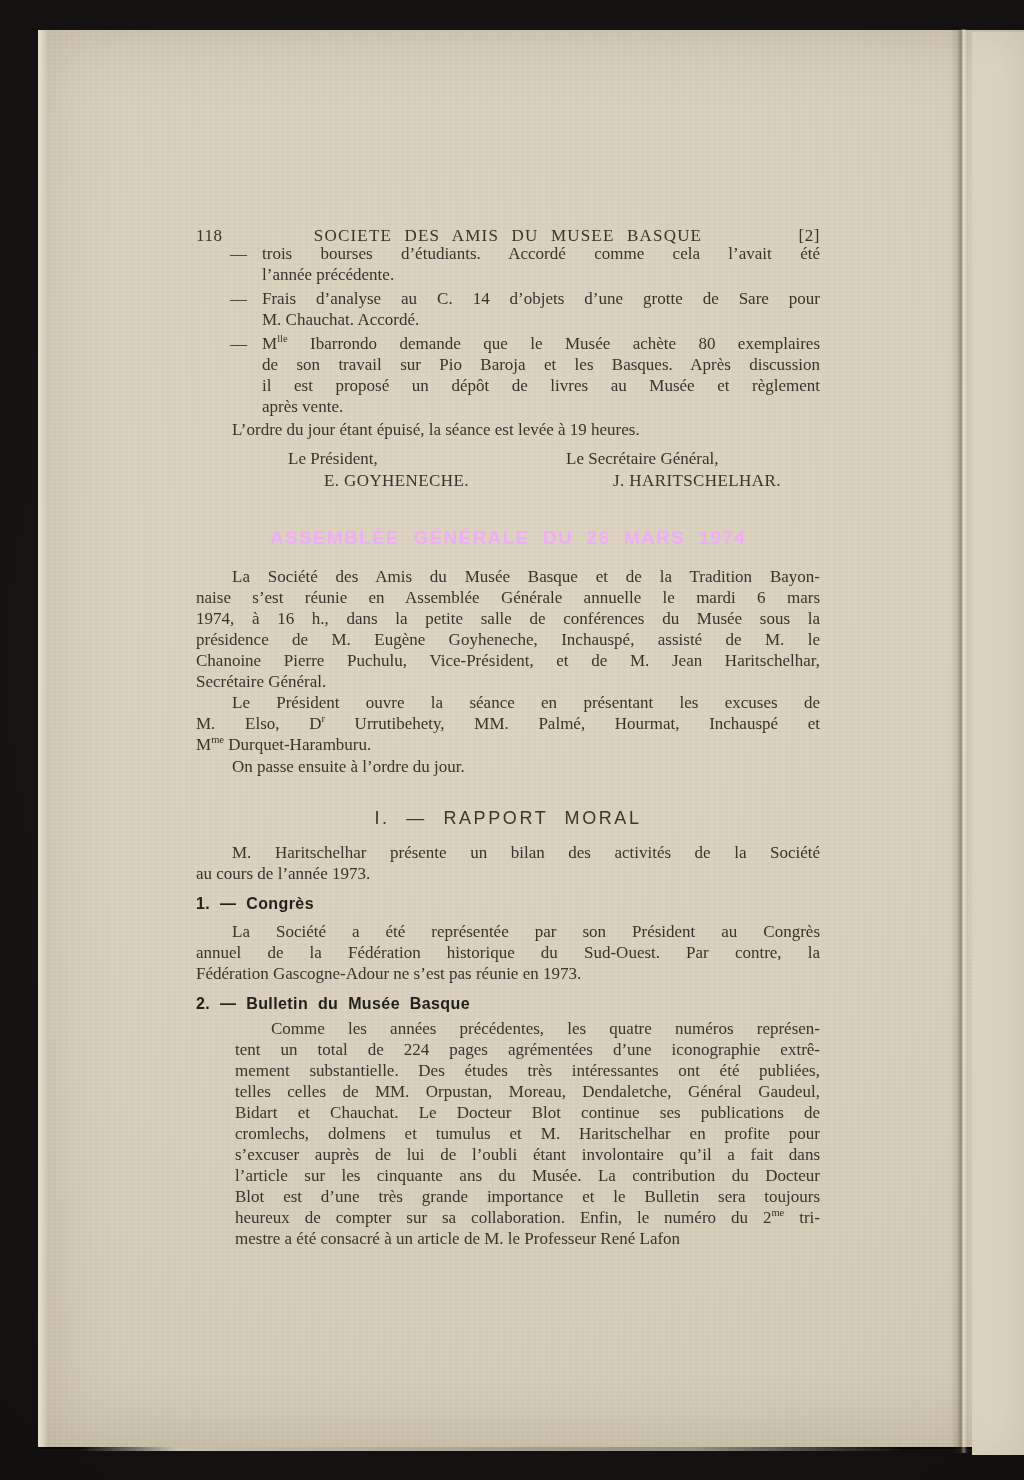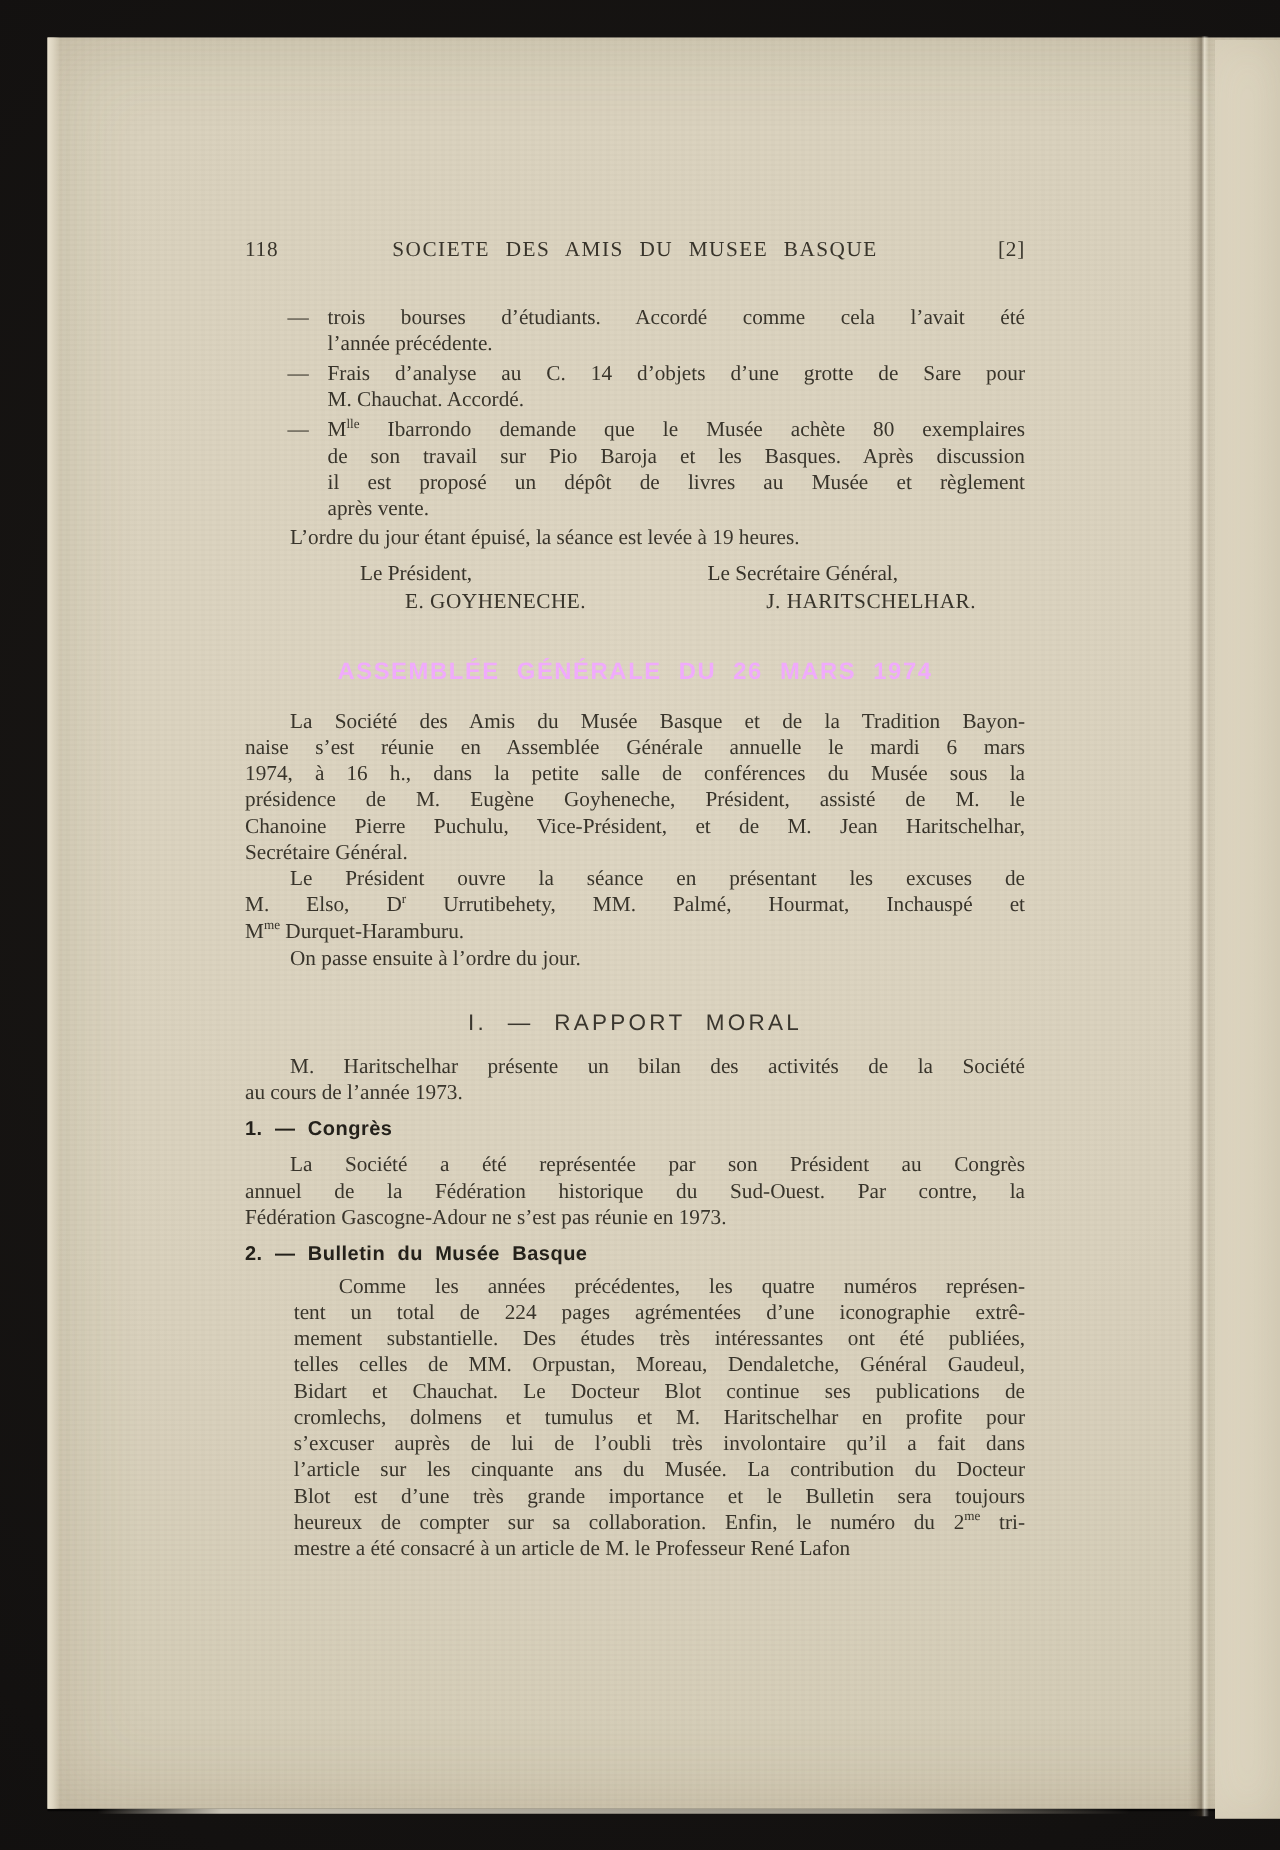--- a/index.html
+++ b/index.html
@@ -63,21 +63,21 @@
   .tl{text-align:justify;text-align-last:justify;text-justify:inter-word;}
   .tl.last{text-align-last:left;}
   .p-ind .tl:first-child{text-indent:36px;}
 
   .hdr{
     margin-top:189px;height:22px;line-height:22px;
     display:flex;align-items:baseline;
     letter-spacing:.6px;
   }
   .hdr .num{width:90px;}
-  .hdr .run{flex:1;text-align:center;word-spacing:7px;letter-spacing:1.2px;}
+  .hdr .run{flex:1;text-align:center;word-spacing:7px;letter-spacing:1.2px;margin-top:36px;}
   .hdr .iss{width:90px;text-align:right;}
 
   .bullets{margin-top:32px;}
   .bullet{position:relative;padding-left:66px;}
   .bullet + .bullet{margin-top:3px;}
   .bullet .dash{position:absolute;left:34px;top:0;}
 
   .closing{margin-top:2px;text-indent:36px;}
 
   .sigrow{position:relative;height:22px;line-height:22px;}
@@ -170,21 +170,21 @@
     <span class="l">E. GOYHENECHE.</span>
     <span class="r">J. HARITSCHELHAR.</span>
   </div>
 
   <div class="a-title">ASSEMBLÉE GÉNÉRALE DU 26 MARS 1974</div>
 
   <div class="para p1 p-ind">
       <div class="tl">La Société des Amis du Musée Basque et de la Tradition Bayon-</div>
       <div class="tl">naise s’est réunie en Assemblée Générale annuelle le mardi 6 mars</div>
       <div class="tl">1974, à 16 h., dans la petite salle de conférences du Musée sous la</div>
-      <div class="tl">présidence de M. Eugène Goyheneche, Président, assisté de M. le</div>
+      <div class="tl">présidence de M. Eugène Goyheneche, Inchauspé, assisté de M. le</div>
       <div class="tl">Chanoine Pierre Puchulu, Vice-Président, et de M. Jean Haritschelhar,</div>
       <div class="tl last">Secrétaire Général.</div>
     </div>
   <div class="para p2 p-ind">
       <div class="tl">Le Président ouvre la séance en présentant les excuses de</div>
       <div class="tl">M. Elso, D<sup>r</sup> Urrutibehety, MM. Palmé, Hourmat, Inchauspé et</div>
       <div class="tl last">M<sup>me</sup> Durquet-Haramburu.</div>
     </div>
   <div class="p3">On passe ensuite à l’ordre du jour.</div>
 
@@ -203,20 +203,20 @@
     </div>
 
   <div class="sub-head">2. — Bulletin du Musée Basque</div>
   <div class="para p6 p-ind">
       <div class="tl">Comme les années précédentes, les quatre numéros représen-</div>
       <div class="tl">tent un total de 224 pages agrémentées d’une iconographie extrê-</div>
       <div class="tl">mement substantielle. Des études très intéressantes ont été publiées,</div>
       <div class="tl">telles celles de MM. Orpustan, Moreau, Dendaletche, Général Gaudeul,</div>
       <div class="tl">Bidart et Chauchat. Le Docteur Blot continue ses publications de</div>
       <div class="tl">cromlechs, dolmens et tumulus et M. Haritschelhar en profite pour</div>
-      <div class="tl">s’excuser auprès de lui de l’oubli très involontaire qu’il a fait dans</div>
+      <div class="tl">s’excuser auprès de lui de l’oubli étant involontaire qu’il a fait dans</div>
       <div class="tl">l’article sur les cinquante ans du Musée. La contribution du Docteur</div>
       <div class="tl">Blot est d’une très grande importance et le Bulletin sera toujours</div>
       <div class="tl">heureux de compter sur sa collaboration. Enfin, le numéro du 2<sup>me</sup> tri-</div>
       <div class="tl last">mestre a été consacré à un article de M. le Professeur René Lafon</div>
     </div>
 
 </div>
 
 </body></html>

